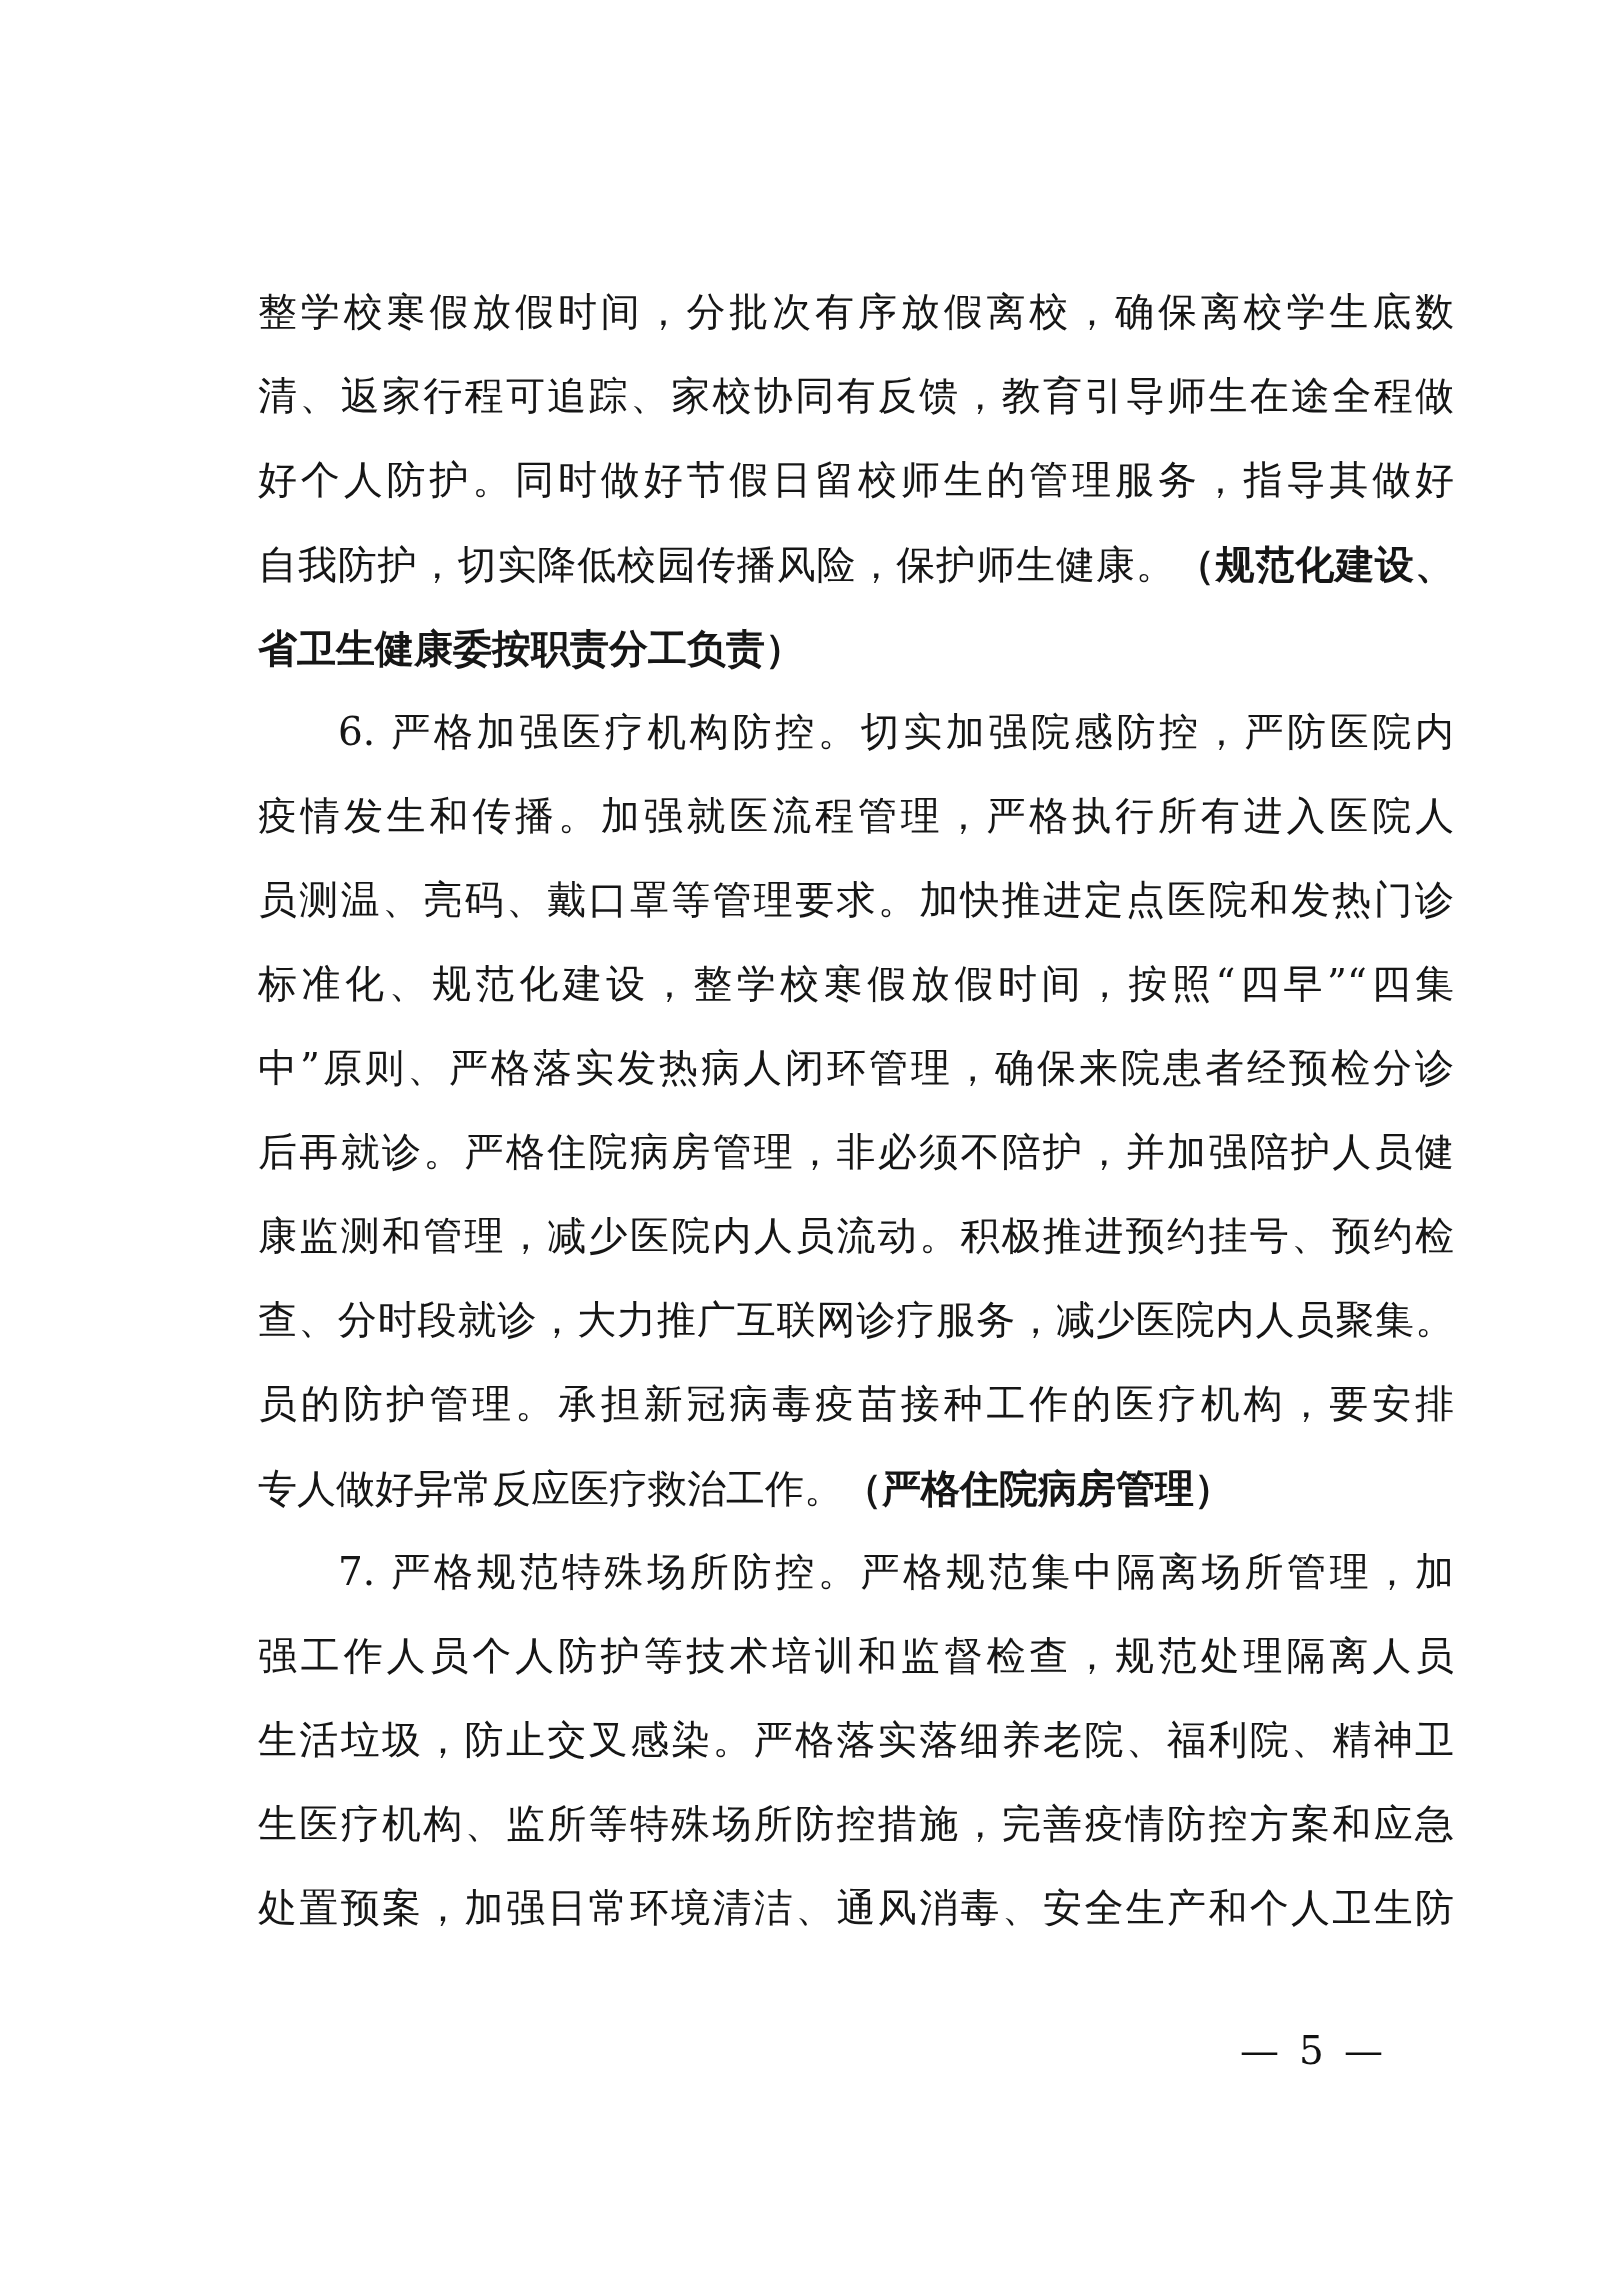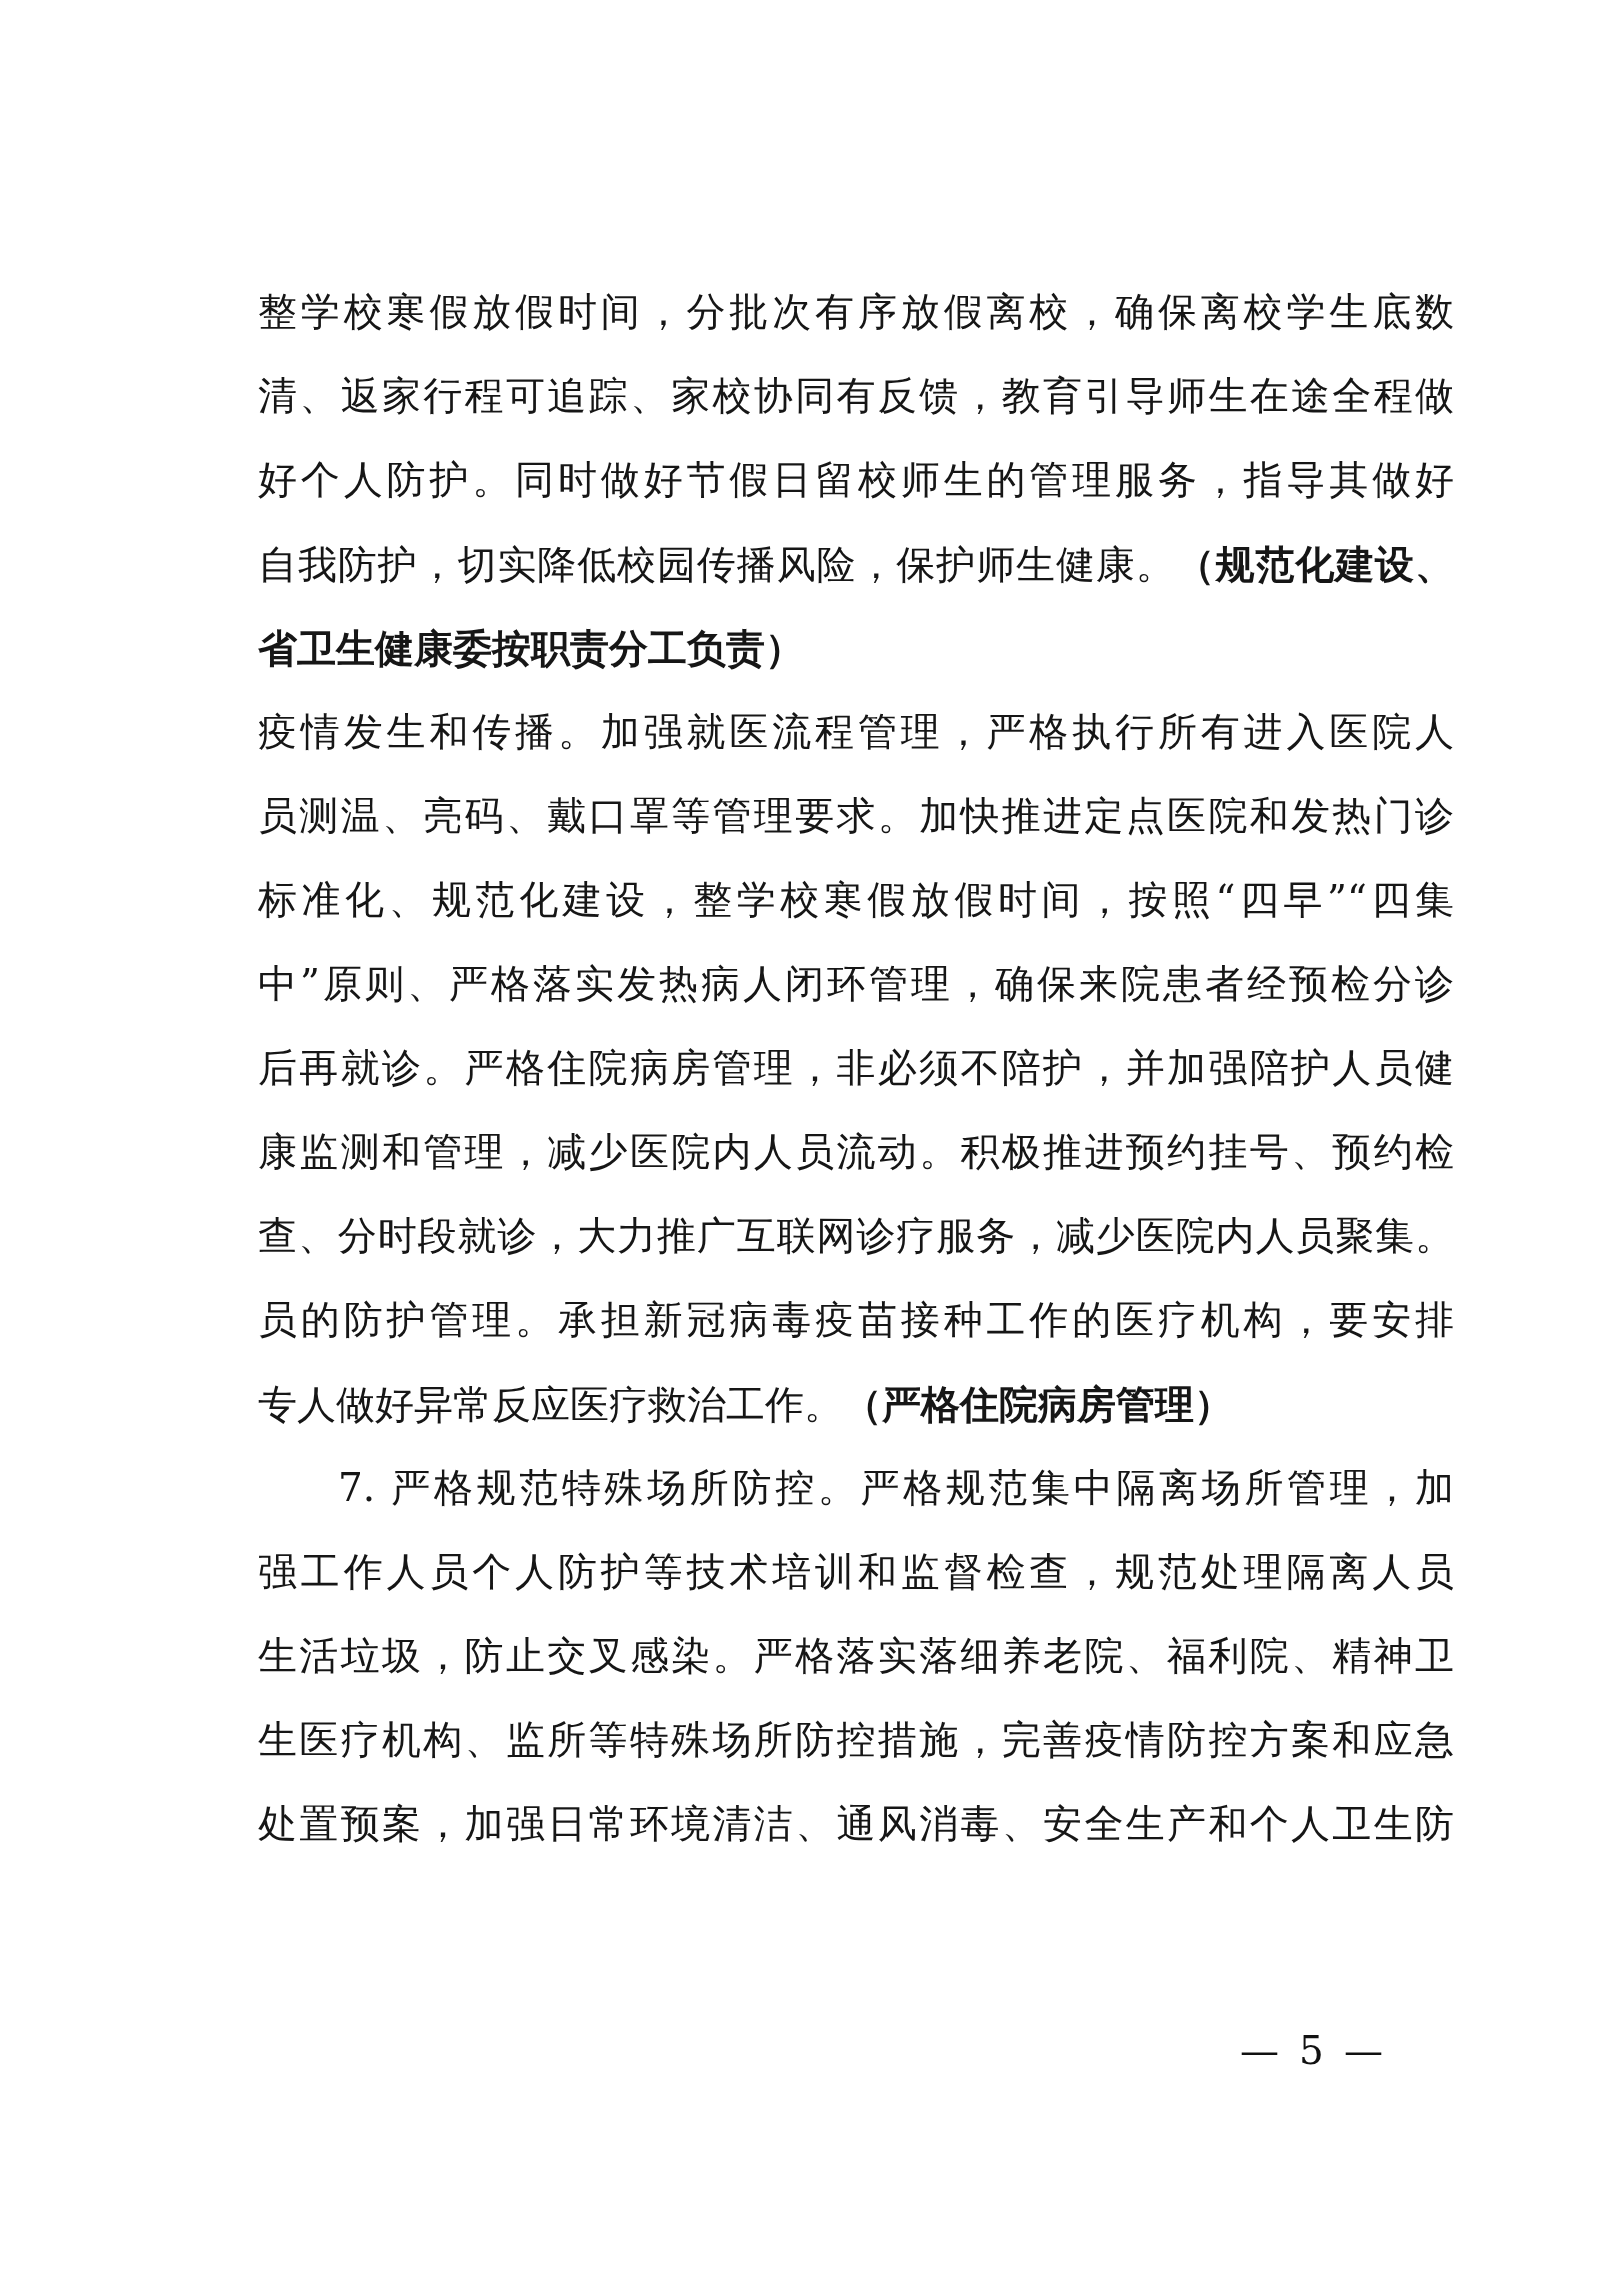--- a/index.html
+++ b/index.html
@@ -42,20 +42,21 @@
 
 <div class="page">
   <div class="doc-body">
 
     <div class="line j"><span>整学校寒假放假时间，分批次有序放假离校，确保离校学生底数</span></div>
     <div class="line j"><span>清、返家行程可追踪、家校协同有反馈，教育引导师生在途全程做</span></div>
     <div class="line j"><span>好个人防护。同时做好节假日留校师生的管理服务，指导其做好</span></div>
     <div class="line j"><span>自我防护，切实降低校园传播风险，保护师生健康。</span><span class="kai">（规范化建设、</span></div>
     <div class="line nj"><span class="kai">省卫生健康委按职责分工负责）</span></div>
 
+    <div class="line j ind"><span>6. 严格加强医疗机构防控。切实加强院感防控，严防医院内</span></div>
     <div class="line j"><span>疫情发生和传播。加强就医流程管理，严格执行所有进入医院人</span></div>
     <div class="line j"><span>员测温、亮码、戴口罩等管理要求。加快推进定点医院和发热门诊</span></div>
     <div class="line j"><span>标准化、规范化建设，整学校寒假放假时间，按照“四早”“四集</span></div>
     <div class="line j"><span>中”原则、严格落实发热病人闭环管理，确保来院患者经预检分诊</span></div>
     <div class="line j"><span>后再就诊。严格住院病房管理，非必须不陪护，并加强陪护人员健</span></div>
     <div class="line j"><span>康监测和管理，减少医院内人员流动。积极推进预约挂号、预约检</span></div>
     <div class="line j"><span>查、分时段就诊，大力推广互联网诊疗服务，减少医院内人员聚集。</span></div>
     <div class="line j"><span>员的防护管理。承担新冠病毒疫苗接种工作的医疗机构，要安排</span></div>
     <div class="line nj"><span>专人做好异常反应医疗救治工作。</span><span class="kai">（严格住院病房管理）</span></div>
 

